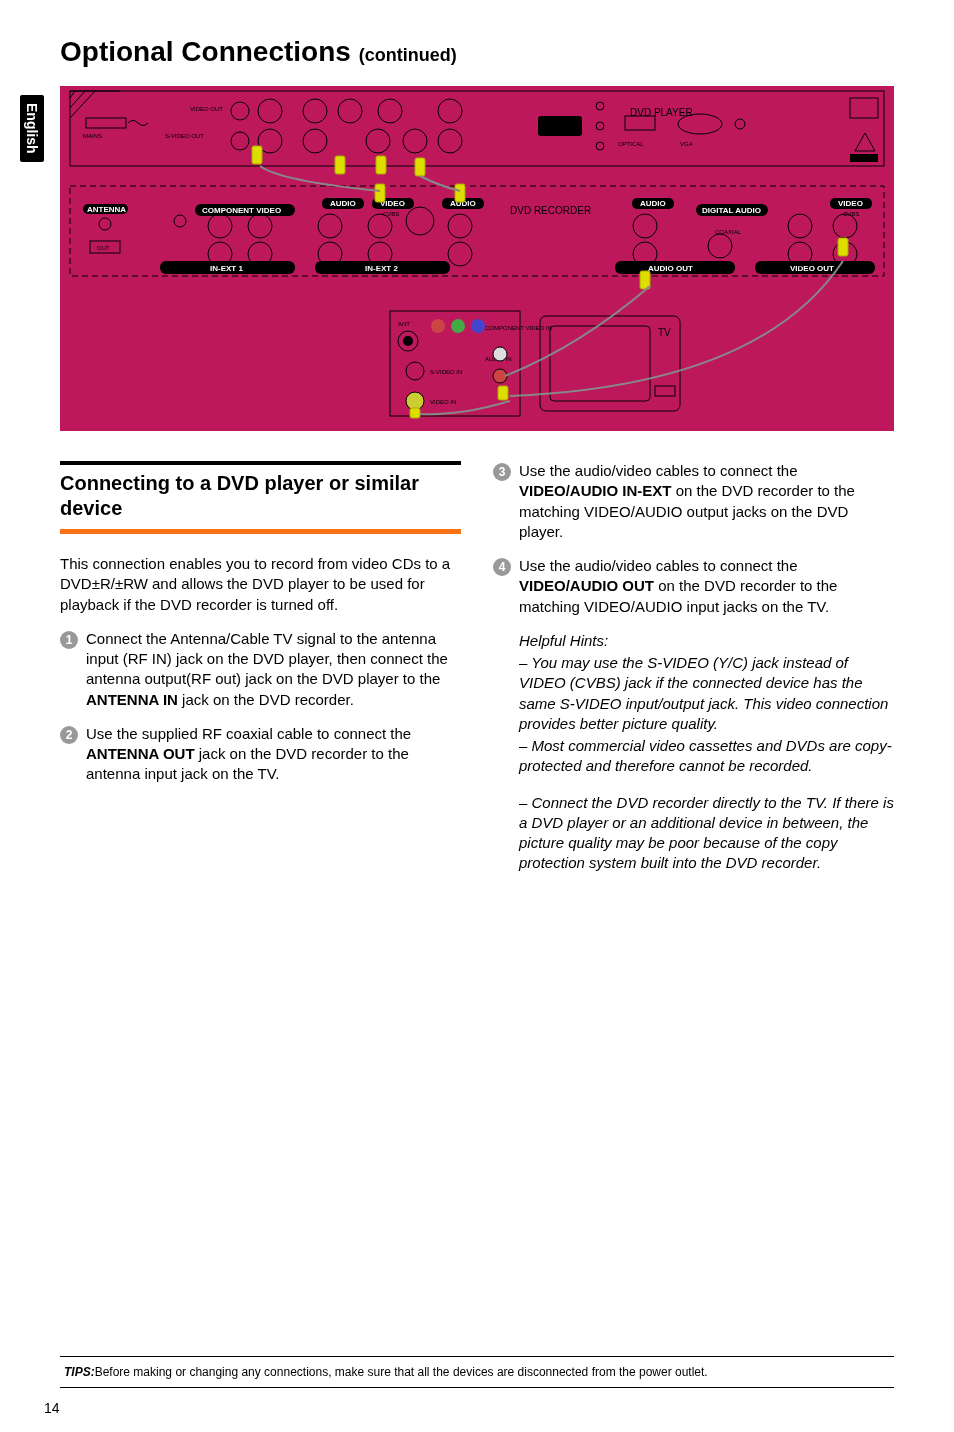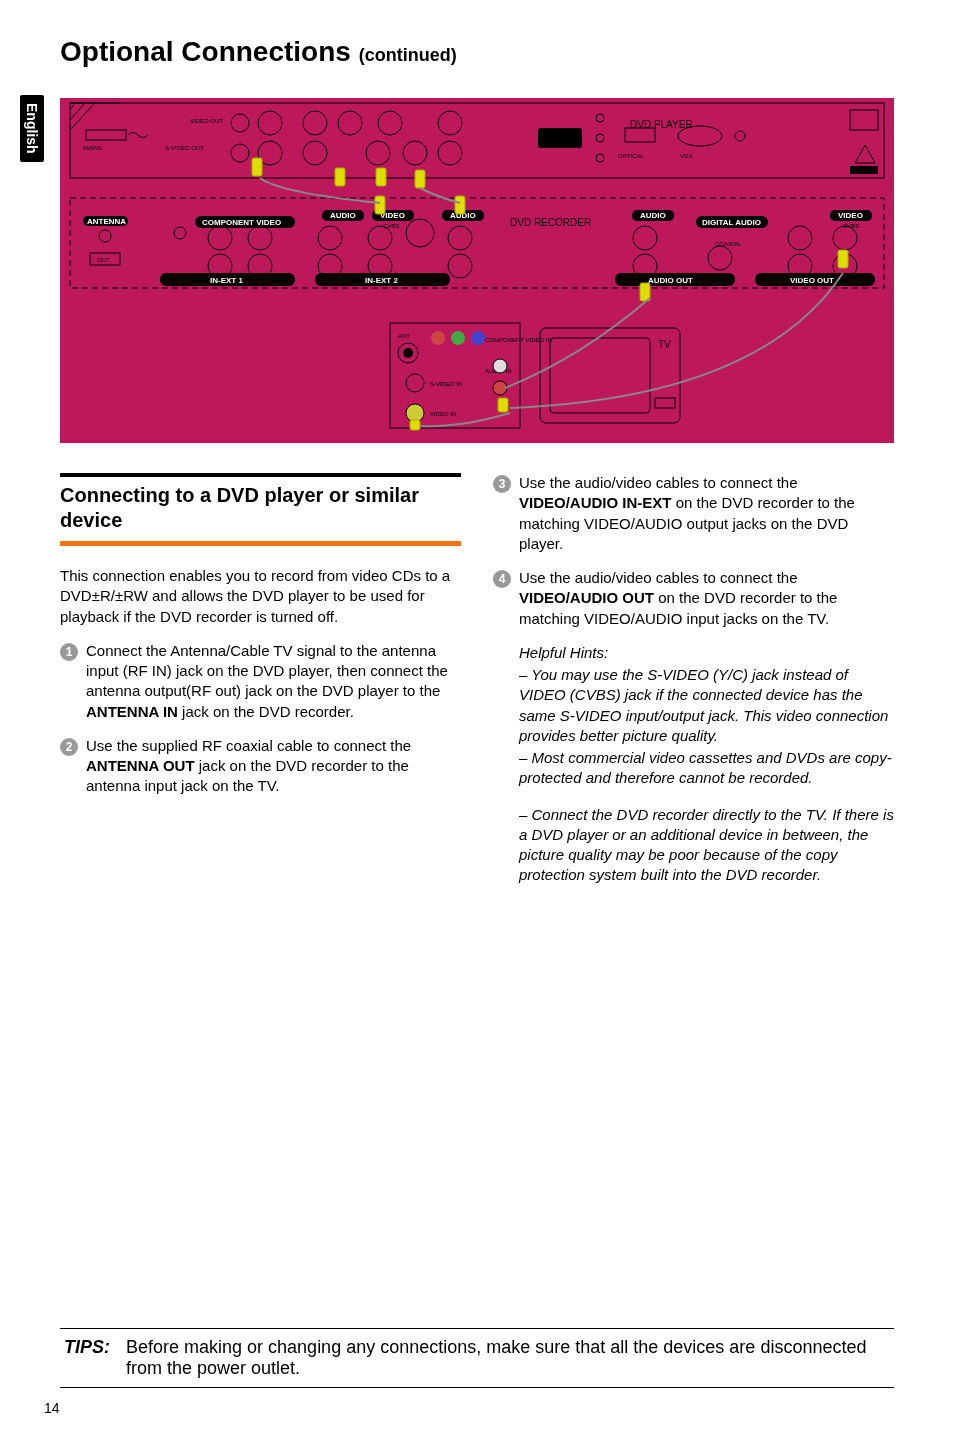--- a/index.html
+++ b/index.html
@@ -20,21 +20,21 @@
     color: #fff;
     writing-mode: vertical-rl;
     padding: 8px 4px;
     font-weight: bold;
     font-size: 14px;
     border-radius: 2px;
   }
   h1.page-title {
     font-size: 28px;
     font-weight: bold;
-    margin-bottom: 30px;
+    margin-bottom: 18px;
   }
   h1.page-title .cont {
     font-size: 18px;
     font-weight: bold;
   }
   .diagram {
     width: 100%;
     height: 345px;
     border: none;
     margin-bottom: 30px;
@@ -85,23 +85,22 @@
   .step-text { flex: 1; }
   .italic { font-style: italic; }
   .tips-box {
     position: absolute;
     bottom: 44px;
     left: 60px;
     right: 60px;
     border-top: 1px solid #000;
     border-bottom: 1px solid #000;
     padding: 8px 4px;
-    font-size: 18px;
+    font-size: 12px;
     display: flex;
-    gap: 16px;
   }
   .tips-box .tlabel { font-weight: bold; font-style: italic; white-space: nowrap; }
   .page-num {
     position: absolute;
     bottom: 16px;
     left: 44px;
     font-size: 14px;
   }
   .diag-label {
     font-family: Arial, sans-serif;

